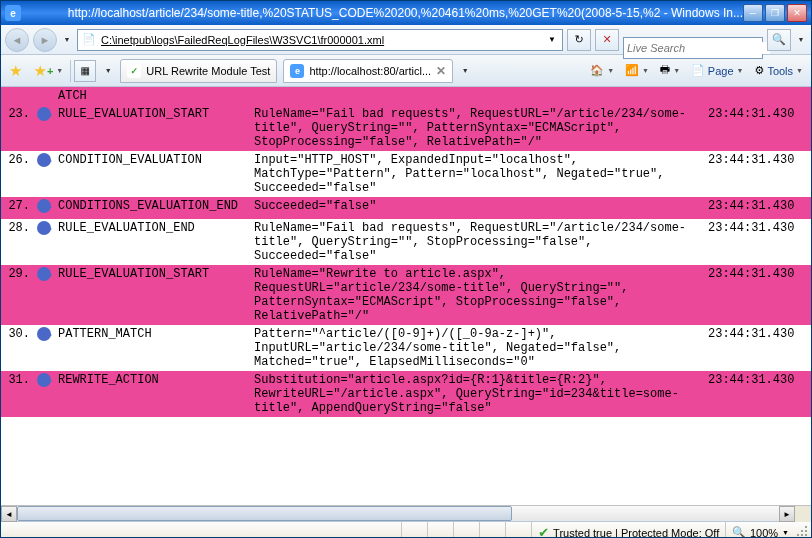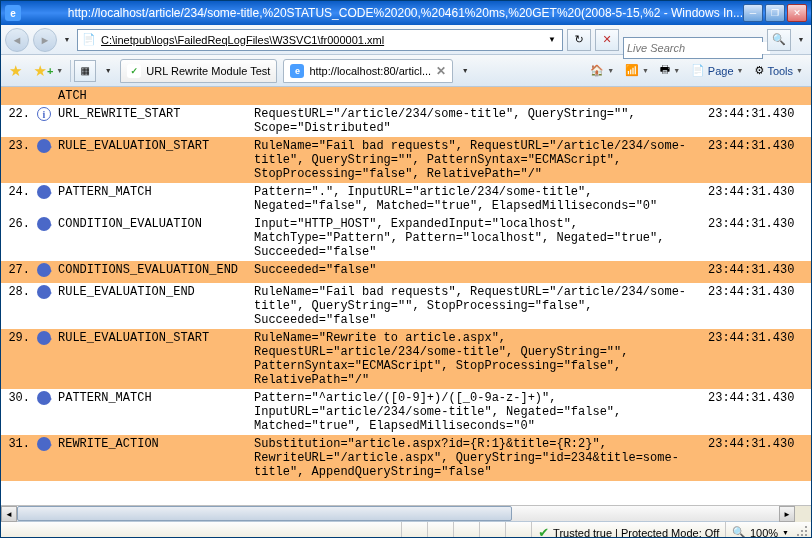--- a/index.html
+++ b/index.html
@@ -36,21 +36,21 @@
 .qtabs-btn { width: 22px; height: 22px; background: linear-gradient(#f8fbfe, #e0ecf6); border: 1px solid #a8b8c8; display: flex; align-items: center; justify-content: center; cursor: pointer; font-size: 10px; }
 .tab { height: 24px; background: linear-gradient(#fefefe, #eee); border: 1px solid #a8b8c8; border-radius: 3px 3px 0 0; display: flex; align-items: center; padding: 0 6px; gap: 5px; min-width: 130px; cursor: pointer; font-size: 11px; }
 .tab.active { background: #fff; }
 .tab-close { color: #888; font-weight: bold; font-size: 12px; cursor: pointer; margin-left: auto; }
 .ie-icon { width: 14px; height: 14px; background: #4a9eff; border-radius: 3px; display: inline-flex; align-items: center; justify-content: center; font-size: 9px; font-weight: bold; color: #fff; }
 .green-check { color: #2fa52f; }
 
 .content-area { height: 418px; overflow: auto; background: #fff; font-family: "Courier New", monospace; font-size: 12px; position: relative; }
 .content-table { width: 100%; border-collapse: collapse; table-layout: fixed; }
 .content-table td { padding: 2px 3px; vertical-align: top; word-wrap: break-word; }
-.content-table tr.even { background: #fdba74; padding-left: 43px; }
+.content-table tr.even { background: #ec4899; padding-left: 43px; }
 .col-num { width: 32px; text-align: right; padding-right: 6px; }
 .col-icon { width: 22px; text-align: center; }
 .col-event { width: 196px; }
 .col-desc { }
 .col-time { width: 106px; }
 .bullet { width: 14px; height: 14px; display: inline-block; background: #4a68c8; border-radius: 50%; position: relative; }
 .bullet::after { content: ""; position: absolute; left: 10px; top: 5px; border-left: 5px solid #4a68c8; border-top: 3px solid transparent; border-bottom: 3px solid transparent; }
 .info-ico { width: 14px; height: 14px; display: inline-flex; align-items: center; justify-content: center; background: #fff; border: 1.5px solid #4a68c8; border-radius: 50%; color: #4a68c8; font-weight: bold; font-family: Georgia, serif; font-size: 10px; }
 .hscroll { height: 16px; background: linear-gradient(#fafafa, #e6e6e6); border-top: 1px solid #c0c0c0; display: flex; }
 .hscroll-btn { width: 16px; height: 16px; background: linear-gradient(#f4f4f4, #d4d4d4); border: 1px solid #a8a8a8; display: flex; align-items: center; justify-content: center; font-size: 8px; cursor: pointer; }
@@ -142,39 +142,25 @@
         <col class="col-time">
       </colgroup>
     <tbody>
         <tr class="even">
           <td class="col-num"></td>
           <td class="col-icon"></td>
           <td class="col-event">ATCH</td>
           <td class="col-desc"></td>
           <td class="col-time"></td>
         </tr>
-        <tr>
-          <td class="col-num">22.</td>
-          <td class="col-icon"><span class="info-ico">i</span></td>
-          <td class="col-event">URL_REWRITE_START</td>
-          <td class="col-desc">RequestURL="/article/234/some-title", QueryString="", Scope="Distributed"</td>
-          <td class="col-time">23:44:31.430</td>
-        </tr>
         <tr class="even">
           <td class="col-num">23.</td>
           <td class="col-icon"><span class="bullet"></span></td>
           <td class="col-event">RULE_EVALUATION_START</td>
           <td class="col-desc">RuleName="Fail bad requests", RequestURL="/article/234/some-title", QueryString="", PatternSyntax="ECMAScript", StopProcessing="false", RelativePath="/"</td>
-          <td class="col-time">23:44:31.430</td>
-        </tr>
-        <tr>
-          <td class="col-num">24.</td>
-          <td class="col-icon"><span class="bullet"></span></td>
-          <td class="col-event">PATTERN_MATCH</td>
-          <td class="col-desc">Pattern=".", InputURL="article/234/some-title", Negated="false", Matched="true", ElapsedMilliseconds="0"</td>
           <td class="col-time">23:44:31.430</td>
         </tr>
         <tr>
           <td class="col-num">26.</td>
           <td class="col-icon"><span class="bullet"></span></td>
           <td class="col-event">CONDITION_EVALUATION</td>
           <td class="col-desc">Input="HTTP_HOST", ExpandedInput="localhost", MatchType="Pattern", Pattern="localhost", Negated="true", Succeeded="false"</td>
           <td class="col-time">23:44:31.430</td>
         </tr>
         <tr class="even">

